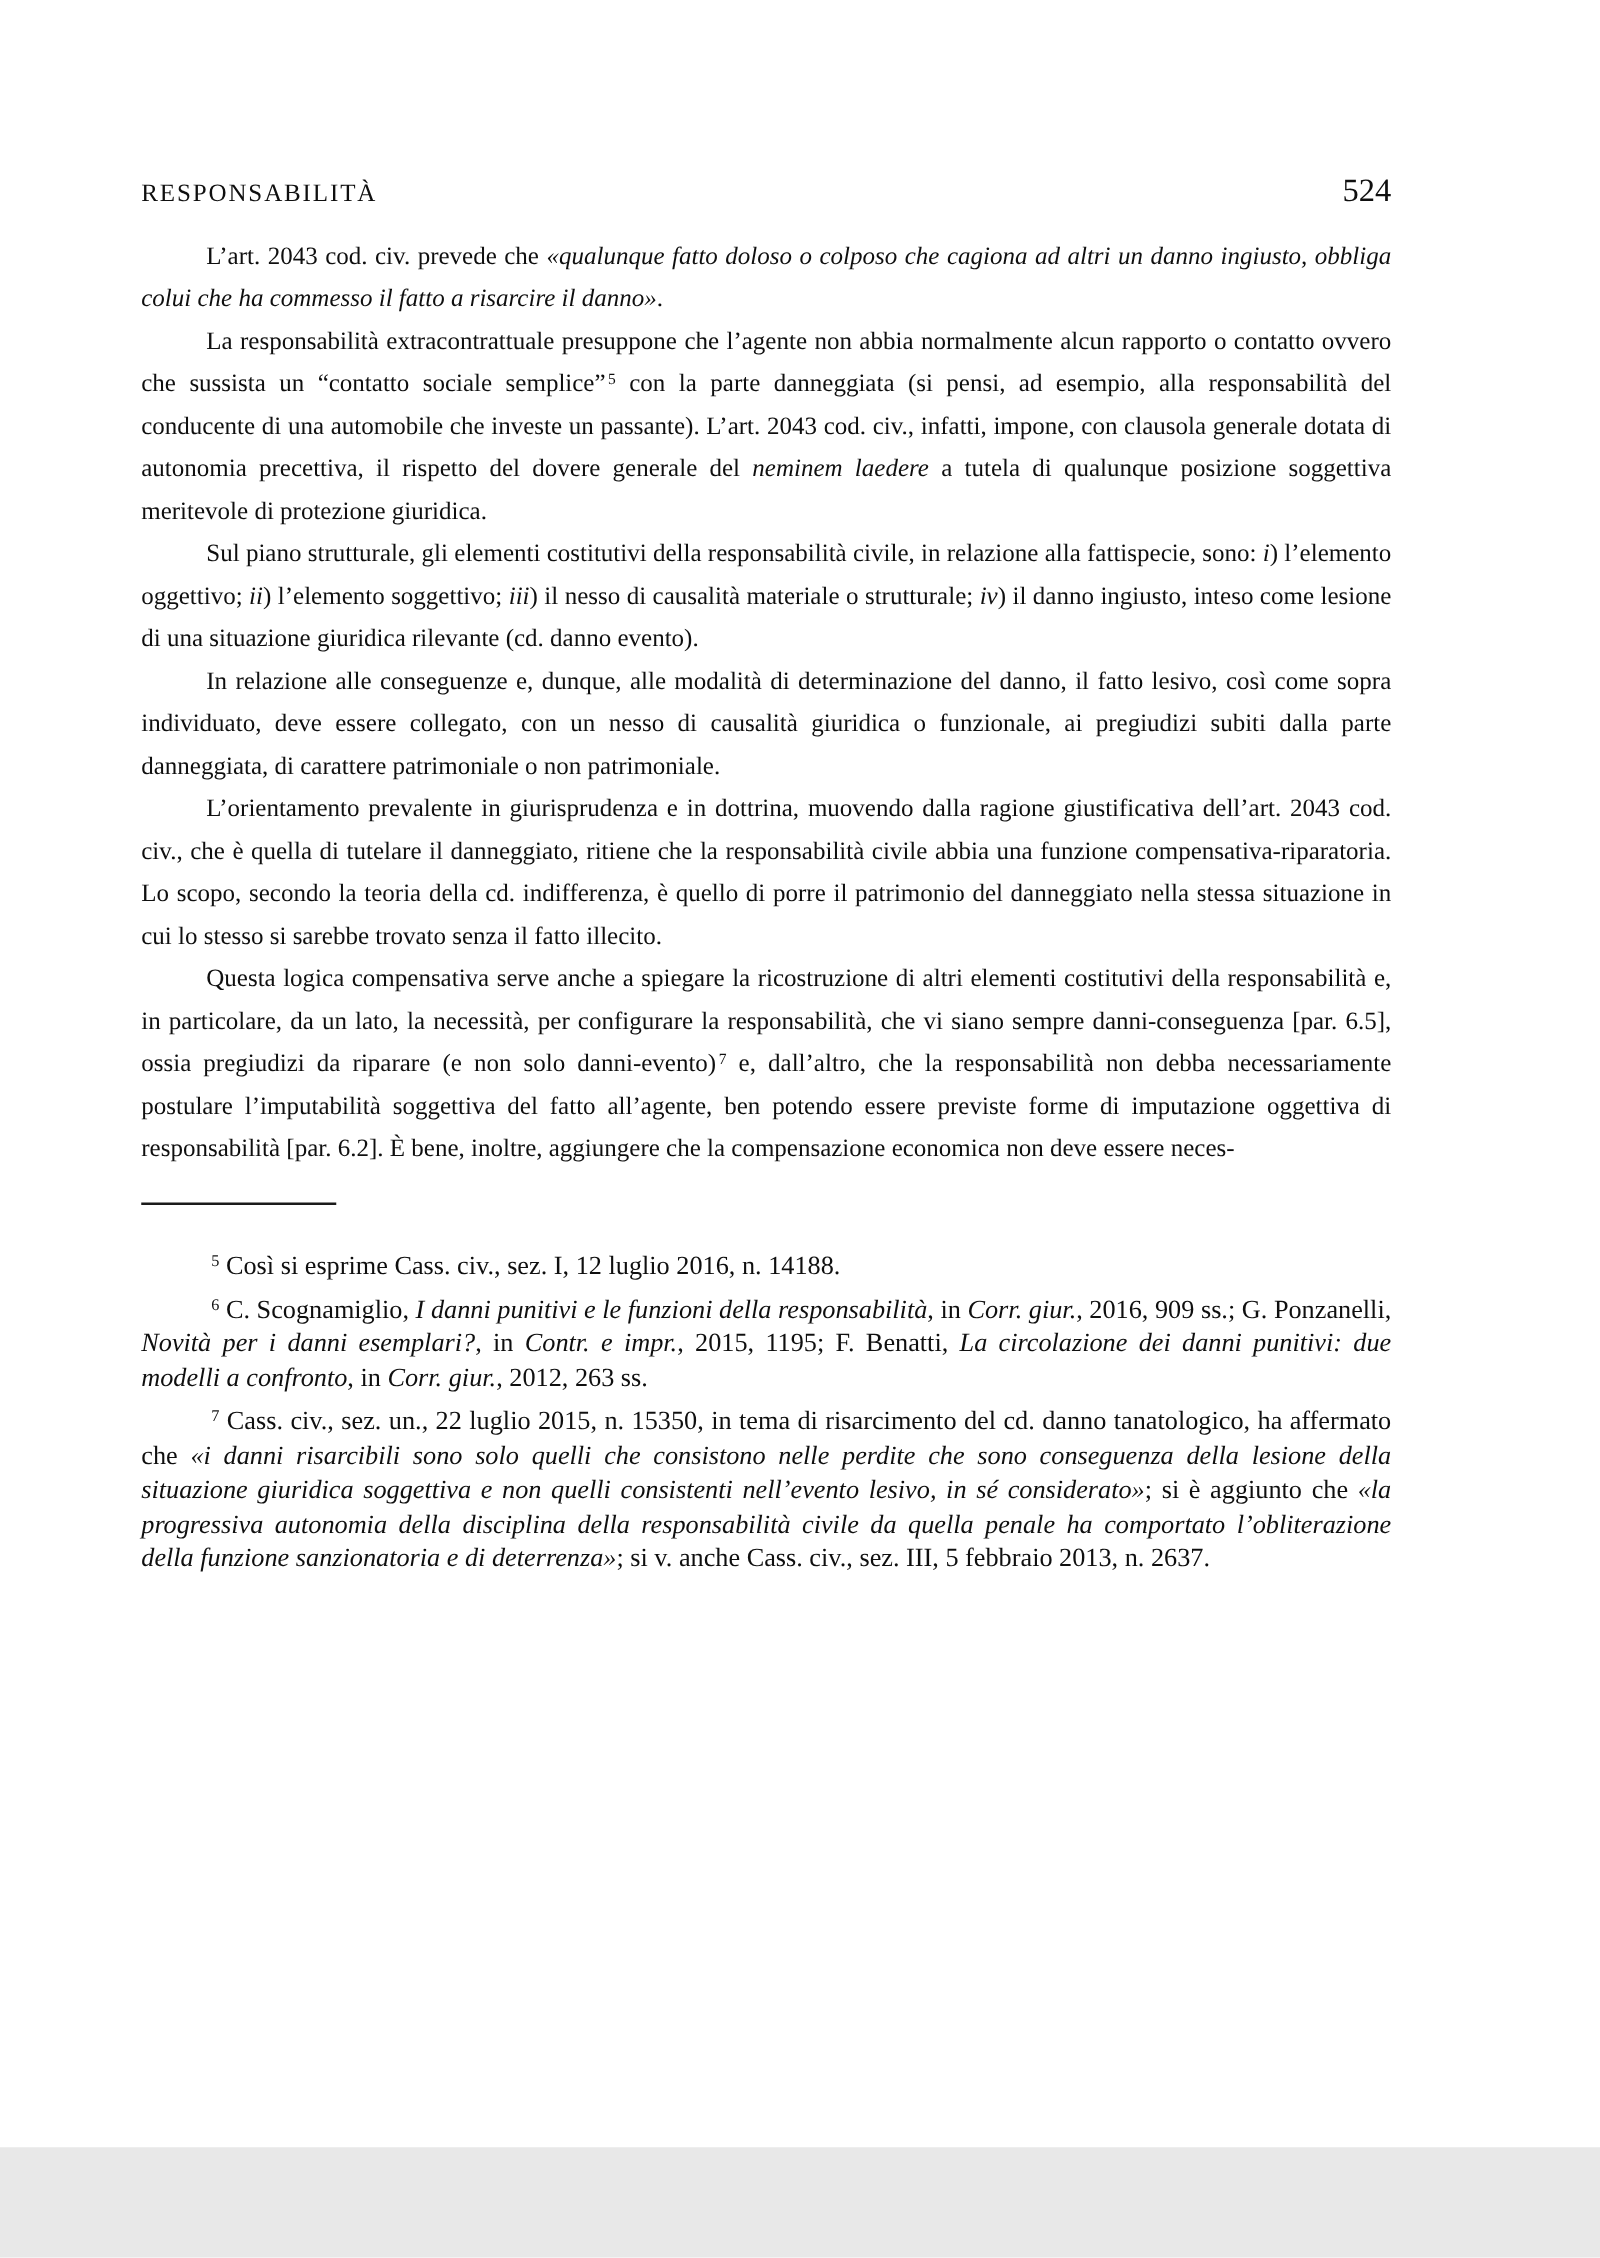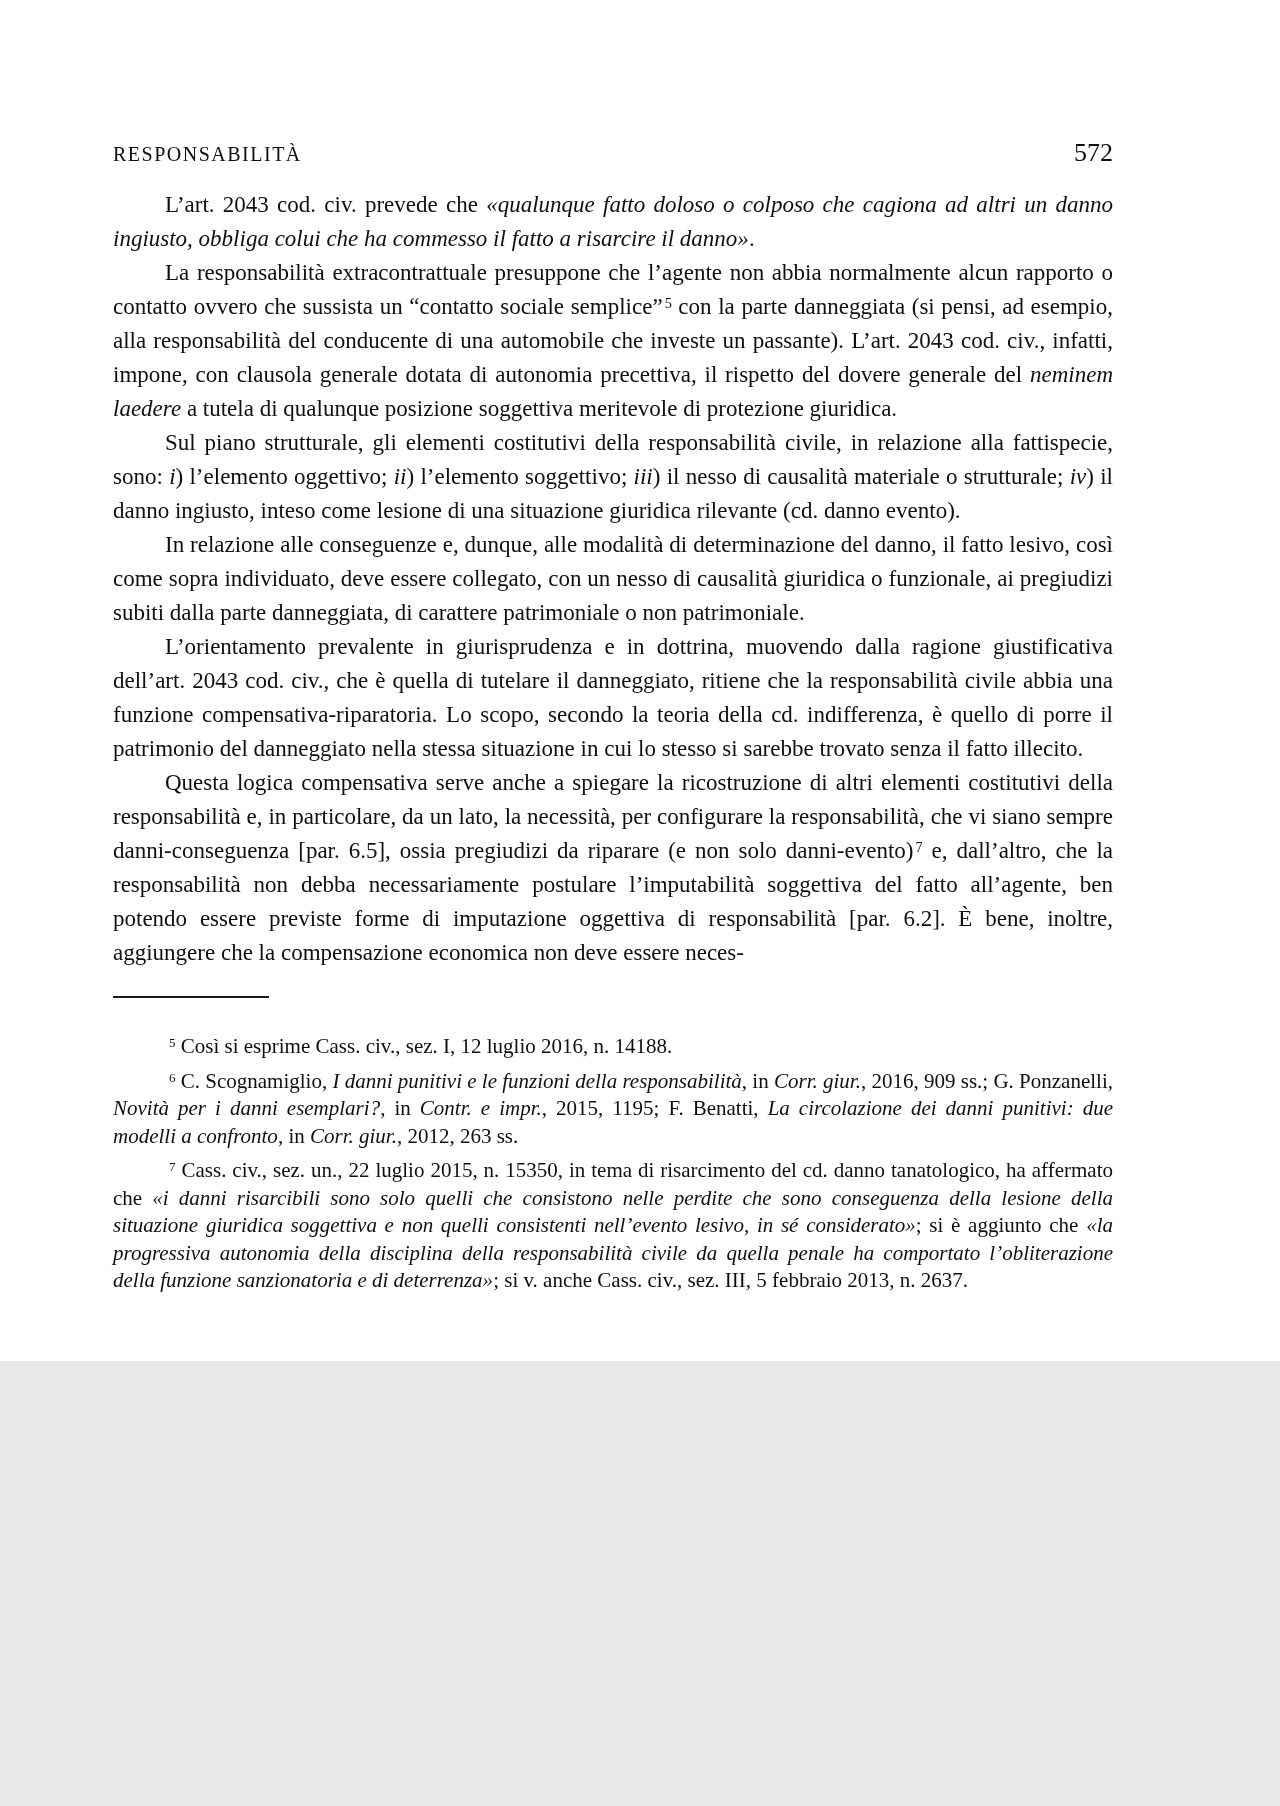--- a/index.html
+++ b/index.html
@@ -1,20 +1,20 @@
 <!DOCTYPE html>
 <html lang="it"><head>
 <meta charset="utf-8">
 <style>
   * { margin: 0; padding: 0; box-sizing: border-box; }
   html, body { background: #e8e8e8; }
   .page {
     position: relative;
     width: 1280px;
-    height: 1361px;
+    height: 1718px;
     margin: 0 auto;
     background: #ffffff;
     color: #0f0f0f;
     font-family: "Liberation Serif", "DejaVu Serif", serif;
     overflow: hidden;
     padding: 138px 167px 0 113px;
   }
   .header {
     display: flex;
     justify-content: space-between;
@@ -23,21 +23,21 @@
   .running-head {
     font-size: 20px;
     letter-spacing: 1.5px;
     font-variant: small-caps;
   }
   .page-number {
     font-size: 26px;
   }
   .body-text { margin-top: 20px; }
   .para {
-    font-size: 23px;
+    font-size: 20px;
     line-height: 34px;
     text-align: justify;
     text-indent: 52px;
     hyphens: auto;
     -webkit-hyphens: auto;
   }
   .it { font-style: italic; }
   sup.supnum {
     font-size: 62%;
     line-height: 0;
@@ -62,21 +62,21 @@
     hyphens: auto;
     -webkit-hyphens: auto;
   }
 </style>
 </head>
 <body>
 
 <div class="page">
   <div class="header">
     <span class="running-head">RESPONSABILITÀ</span>
-    <span class="page-number">572</span>
+    <span class="page-number">524</span>
   </div>
   <div class="body-text">
       <p class="para"><span>L’art. 2043 cod. civ. prevede che </span><span class="it">«qualunque fatto doloso o colposo che cagiona ad altri un danno ingiusto, obbliga colui che ha commesso il fatto a risarcire il danno»</span><span>.</span></p>
       <p class="para"><span>La responsabilità extracontrattuale presuppone che l’agente non abbia normalmente alcun rapporto o contatto ovvero che sussista un “contatto sociale semplice”</span><sup class="supnum">5</sup><span> con la parte danneggiata (si pensi, ad esempio, alla responsabilità del conducente di una automobile che investe un passante). L’art. 2043 cod. civ., infatti, impone, con clausola generale dotata di autonomia precettiva, il rispetto del dovere generale del </span><span class="it">neminem laedere</span><span> a tutela di qualunque posizione soggettiva meritevole di protezione giuridica.</span></p>
       <p class="para"><span>Sul piano strutturale, gli elementi costitutivi della responsabilità civile, in relazione alla fattispecie, sono: </span><span class="it">i</span><span>) l’elemento oggettivo; </span><span class="it">ii</span><span>) l’elemento soggettivo; </span><span class="it">iii</span><span>) il nesso di causalità materiale o strutturale; </span><span class="it">iv</span><span>) il danno ingiusto, inteso come lesione di una situazione giuridica rilevante (cd. danno evento).</span></p>
       <p class="para"><span>In relazione alle conseguenze e, dunque, alle modalità di determinazione del danno, il fatto lesivo, così come sopra individuato, deve essere collegato, con un nesso di causalità giuridica o funzionale, ai pregiudizi subiti dalla parte danneggiata, di carattere patrimoniale o non patrimoniale.</span></p>
       <p class="para"><span>L’orientamento prevalente in giurisprudenza e in dottrina, muovendo dalla ragione giustificativa dell’art. 2043 cod. civ., che è quella di tutelare il danneggiato, ritiene che la responsabilità civile abbia una funzione compensativa-riparatoria. Lo scopo, secondo la teoria della cd. indifferenza, è quello di porre il patrimonio del danneggiato nella stessa situazione in cui lo stesso si sarebbe trovato senza il fatto illecito.</span></p>
       <p class="para"><span>Questa logica compensativa serve anche a spiegare la ricostruzione di altri elementi costitutivi della responsabilità e, in particolare, da un lato, la necessità, per configurare la responsabilità, che vi siano sempre danni-conseguenza [par. 6.5], ossia pregiudizi da riparare (e non solo danni-evento)</span><sup class="supnum">7</sup><span> e, dall’altro, che la responsabilità non debba necessariamente postulare l’imputabilità soggettiva del fatto all’agente, ben potendo essere previste forme di imputazione oggettiva di responsabilità [par. 6.2]. È bene, inoltre, aggiungere che la compensazione economica non deve essere neces-</span></p>
     </div>
   <div class="fn-sep"></div>

